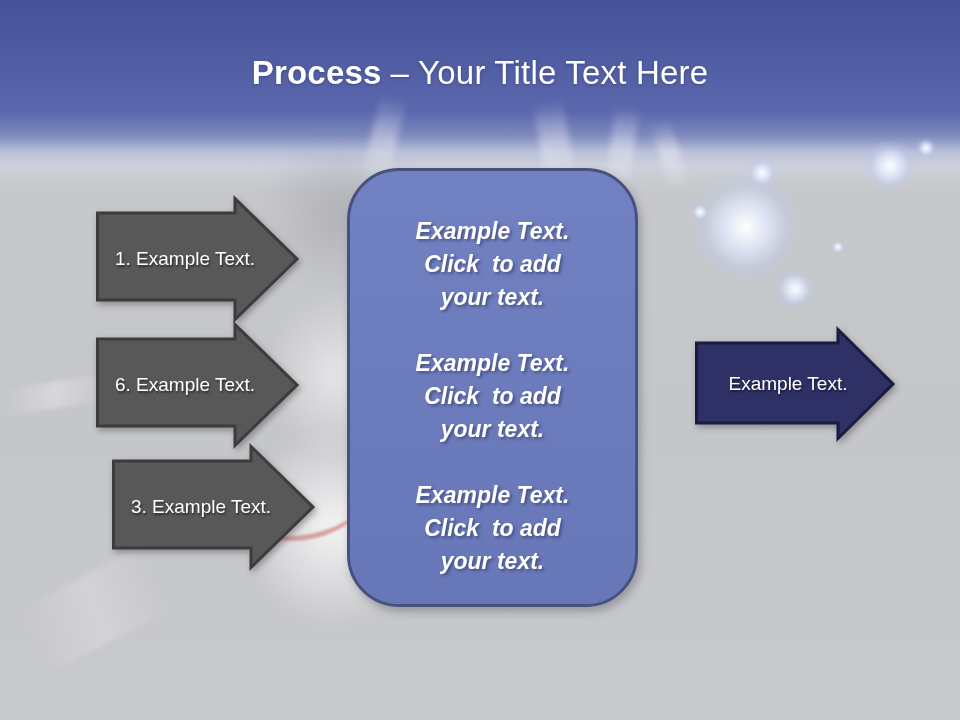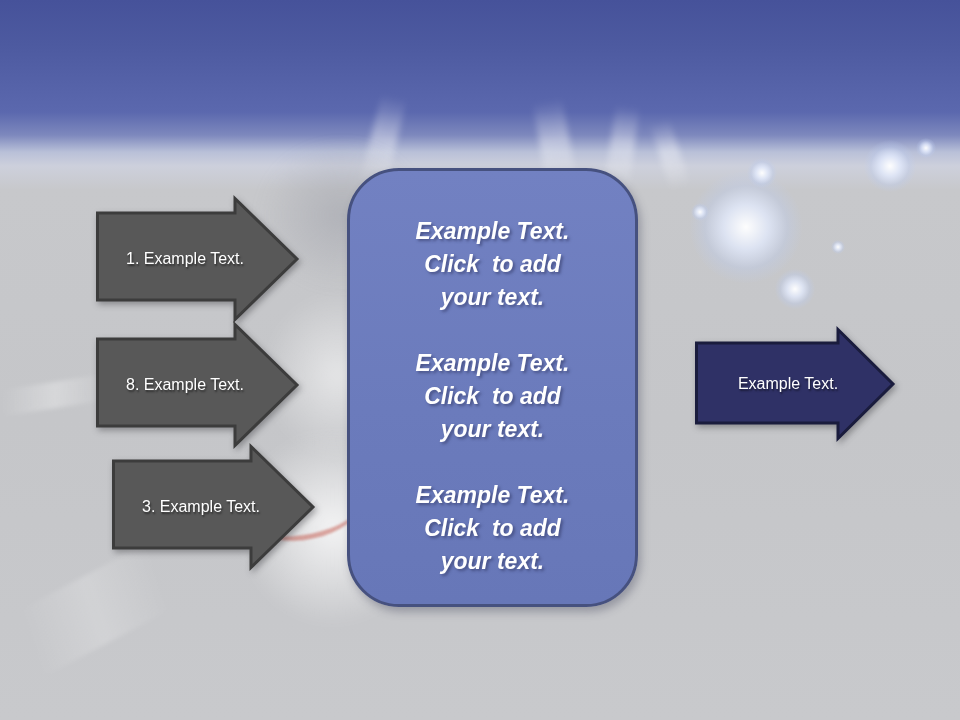--- a/index.html
+++ b/index.html
@@ -26,21 +26,21 @@
          color:#fff;font-size:33px;letter-spacing:.2px;
          text-shadow:0 1px 3px rgba(25,30,70,.35);}
   .title .em{font-weight:700;}
   .title .sep{font-weight:400;margin:0 9px;}
   .title .rest{font-weight:400;}
   
   .arrow{position:absolute;width:204px;height:124px;}
   .arrow svg{position:absolute;inset:0;overflow:visible;
              filter:drop-shadow(2px 3px 3px rgba(40,40,45,.38));}
   .arrow .lbl{position:absolute;inset:0;display:flex;align-items:center;justify-content:center;
-              padding-right:26px;box-sizing:border-box;color:#fff;font-size:16px;
+              padding-right:26px;box-sizing:border-box;color:#fff;font-size:19px;
               text-shadow:1px 2px 2px rgba(0,0,0,.5);white-space:pre;}
   .arrow.result{width:200px;height:112px;}
   .arrow.result .lbl{padding-right:14px;}
   
   .panel{position:absolute;left:347px;top:168px;width:291px;height:439px;box-sizing:border-box;
          border:3px solid #46517f;border-radius:52px;
          background:linear-gradient(180deg,#7281c2 0%,#6b7bbc 55%,#6777b8 100%);
          box-shadow:3px 5px 8px rgba(60,62,85,.35);}
   .panel-inner{padding-top:44px;}
   .pblock{margin-top:33px;text-align:center;}
@@ -69,33 +69,36 @@
   <div>
     <div class="decor star" style="left:690px;top:171px;width:112px;height:112px;"></div>
     <div class="decor star" style="left:747px;top:158px;width:30px;height:30px;"></div>
     <div class="decor star" style="left:864px;top:140px;width:52px;height:52px;"></div>
     <div class="decor star" style="left:691px;top:203px;width:18px;height:18px;"></div>
     <div class="decor star" style="left:775px;top:269px;width:40px;height:40px;"></div>
     <div class="decor star" style="left:831px;top:240px;width:14px;height:14px;"></div>
     <div class="decor star" style="left:916px;top:138px;width:20px;height:20px;"></div>
   </div>
 
+  <div class="title">
+    <span class="em">Process</span><span class="sep">–</span><span class="rest">Your Title Text Here</span>
+  </div>
 
   <div class="arrow" style="left:96px;top:197px;">
     <svg viewBox="0 0 204 124">
       <polygon points="1.5,16 139,16 139,1.5 201,62 139,122.5 139,103 1.5,103" fill="#585858" stroke="#3c3c3c" stroke-width="3" stroke-linejoin="miter"></polygon>
     </svg>
     <div class="lbl">1. Example Text.</div>
   </div>
 
   <div class="arrow" style="left:96px;top:323px;">
     <svg viewBox="0 0 204 124">
       <polygon points="1.5,16 139,16 139,1.5 201,62 139,122.5 139,103 1.5,103" fill="#585858" stroke="#3c3c3c" stroke-width="3" stroke-linejoin="miter"></polygon>
     </svg>
-    <div class="lbl">8. Example Text.</div>
+    <div class="lbl">6. Example Text.</div>
   </div>
 
   <div class="arrow" style="left:112px;top:445px;">
     <svg viewBox="0 0 204 124">
       <polygon points="1.5,16 139,16 139,1.5 201,62 139,122.5 139,103 1.5,103" fill="#585858" stroke="#3c3c3c" stroke-width="3" stroke-linejoin="miter"></polygon>
     </svg>
     <div class="lbl">3. Example Text.</div>
   </div>
 
   <div class="panel">

